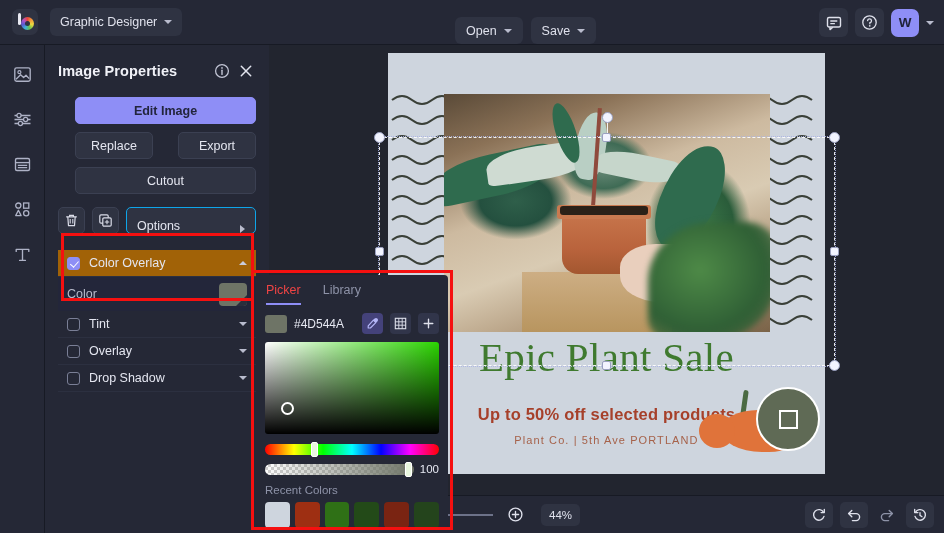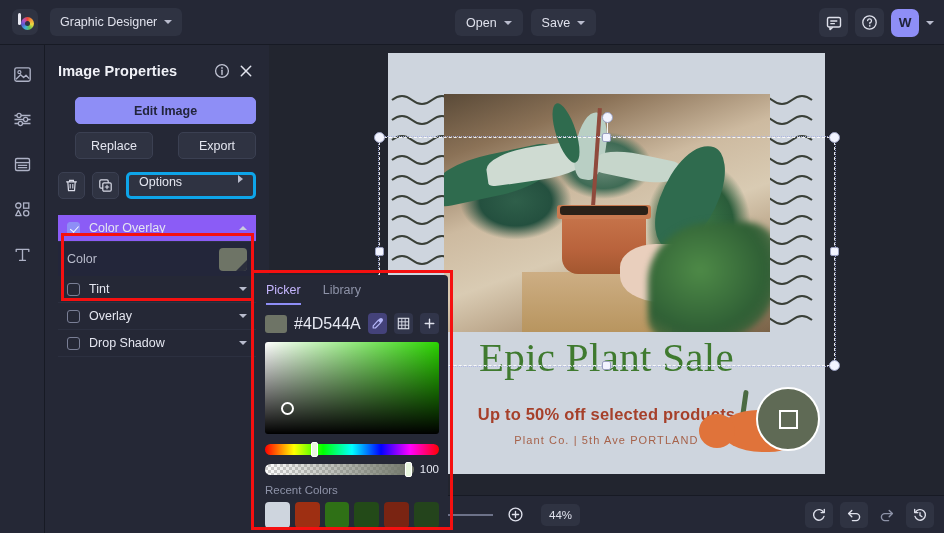--- a/index.html
+++ b/index.html
@@ -41,21 +41,21 @@
     margin-left: 12px; height: 28px; padding: 0 10px;
     background: #2f3342; border-radius: 6px;
     display: flex; align-items: center; gap: 7px;
     color: #dfe1ec; font-size: 12.5px;
   }
   .chev-d { width:0;height:0;border-left:4px solid transparent;border-right:4px solid transparent;border-top:4.5px solid #b9bccd; }
   #topbar-center { position:absolute; left: 455px; top: 9px; display:flex; gap: 8px; }
   .tb-btn {
     height: 27px; padding: 0 11px; background: #2f3342; border-radius: 6px;
     display: flex; align-items: center; gap: 7px;
-    color: #dfe1ec; font-size: 12.5px;
+    color: #dfe1ec; font-size: 12.5px; margin-top: 8px;
   }
   #topbar-right { position:absolute; right: 10px; top: 8px; display:flex; align-items:center; gap: 7px; }
   .tb-icon {
     width: 29px; height: 29px; background: #2f3342; border-radius: 6px;
     display:flex; align-items:center; justify-content:center;
   }
   #avatar {
     width: 28px; height: 28px; border-radius: 7px; background: #8e8ef6;
     color:#20233a; font-size: 13.5px; font-weight: bold;
     display:flex; align-items:center; justify-content:center;
@@ -83,33 +83,33 @@
     height: 27px; border-radius: 5px; display:flex; align-items:center; justify-content:center;
     font-size: 12.5px; color: #e4e6f0; background: #2f3342; border: 1px solid #3b4052; margin-left: 17px;
   }
   .pbtn.primary { background:#8e8ef6; color:#22253c; border-color:#8e8ef6; font-weight:600; }
   #btn-edit { margin-top: 14px; }
   #row-rep-exp { display:flex; gap: 8px; margin-top: 8px; }
   #row-rep-exp .pbtn { flex:1; }
   #btn-cutout { margin-top: 8px; }
   #row-options { display:flex; gap: 7px; margin-top: 13px; }
   .sq-btn { width: 27px; height: 27px; border-radius:5px; background:#2f3342; border:1px solid #3b4052; display:flex; align-items:center; justify-content:center; }
-  #btn-options { flex:1; height:27px; border-radius:5px; background:#2f3342; border:3px solid #0ea5e9;
-                 display:flex; align-items:flex-start; padding: 0 10px; color:#e4e6f0; font-size:12.5px; }
+  #btn-options { flex:1; height:27px; border-radius:5px; background:#2f3342; border:1px solid #0ea5e9;
+                 display:flex; align-items:flex-end; padding: 0 10px; color:#e4e6f0; font-size:12.5px; }
   #btn-options .lbl { flex:1; }
   .chev-r { width:0;height:0;border-top:4px solid transparent;border-bottom:4px solid transparent;border-left:5px solid #b9bccd; }
 
   
   #effects { margin-top: 16px; }
   .eff-row {
     height: 27px; display:flex; align-items:center; gap: 9px;
     padding: 0 9px; color:#e4e6f0; font-size: 12.5px;
     border-bottom: 1px solid #2c3040;
   }
-  .eff-row.active { background: #8b5cf6; }
+  .eff-row.active { background: #a16207; }
   .cb { width: 13px; height: 13px; border-radius: 3px; border: 1.5px solid #7a7f96; flex:0 0 auto; }
   .cb.on { background:#8e8ef6; border-color:#8e8ef6; position: relative; }
   .cb.on::after {
     content:""; position:absolute; left:4px; top:1px; width:3.5px; height:7px;
     border:solid #ffffff; border-width:0 1.8px 1.8px 0; transform: rotate(42deg);
   }
   .eff-row .lbl { flex:1; }
   .chev-sm-d { width:0;height:0;border-left:4px solid transparent;border-right:4px solid transparent;border-top:4.5px solid #b9bccd; }
   .chev-sm-u { width:0;height:0;border-left:4px solid transparent;border-right:4px solid transparent;border-bottom:4.5px solid #c9ccdd; }
   #color-sub {
@@ -227,24 +227,24 @@
               display:flex; align-items:center; margin-left:6px; }
   #bb-right { margin-left:auto; display:flex; gap: 7px; align-items:center; }
 
   
   #picker {
     position:absolute; left: 256px; top: 275px; width: 192px; height: 253px;
     background:#252836; border-radius: 4px; overflow:hidden;
   }
   #pk-tabs { display:flex; gap: 22px; padding: 8px 10px 0 10px; }
   .pk-tab { font-size: 12.5px; color:#8e93a8; padding-bottom: 6px; }
-  .pk-tab.sel { color:#c4b5fd; border-bottom: 2px solid #8e8ef6; }
+  .pk-tab.sel { color:#ef4444; border-bottom: 2px solid #8e8ef6; }
   #pk-hexrow { display:flex; align-items:center; gap: 7px; padding: 8px 9px 0 9px; }
   #pk-sw { width: 22px; height: 18px; border-radius:3px; background:#6e7466; flex:0 0 auto; }
-  #pk-hex { color:#e6e8f2; font-size: 16px; flex:1;text-align:right; }
+  #pk-hex { color:#e6e8f2; font-size: 12px; flex:1; }
   .pk-ic { width: 21px; height:21px; border-radius:4px; background:#31354a; display:flex;align-items:center;justify-content:center; }
   .pk-ic.on { background:#44427a; }
   #sv {
     margin: 8px 9px 0 9px; width: 174px; height: 92px; border-radius:3px; position:relative;
     background:
       linear-gradient(to top, #000 0%, rgba(0,0,0,0) 100%),
       linear-gradient(to right, #fff 0%, rgba(255,255,255,0) 100%),
       #2bd401;
   }
   #sv-knob { position:absolute; left: 16px; top: 60px; width: 13px; height:13px; border-radius:50%; border:2px solid #fff; }
@@ -382,20 +382,23 @@
 
     <div id="row-rep-exp">
       <div class="pbtn">
         <span>Replace</span>
       </div>
       <div class="pbtn">
         <span>Export</span>
       </div>
     </div>
 
+    <div class="pbtn" id="btn-cutout">
+      <span>Cutout</span>
+    </div>
 
     <div id="row-options">
       <div class="sq-btn">
         <svg width="15" height="15" viewBox="0 0 15 15">
             <path d="M2.6 3.8h9.8M5.6 3.8V2.4h3.8v1.4" fill="none" stroke="#dadce8" stroke-width="1.2" stroke-linecap="round"></path>
             <path d="M3.8 3.8 L4.5 12.6h6l.7-8.8" fill="none" stroke="#dadce8" stroke-width="1.2" stroke-linejoin="round"></path>
             <path d="M6.2 6v4.6M8.8 6v4.6" stroke="#dadce8" stroke-width="1.05"></path>
           </svg>
       </div>
       <div class="sq-btn">

